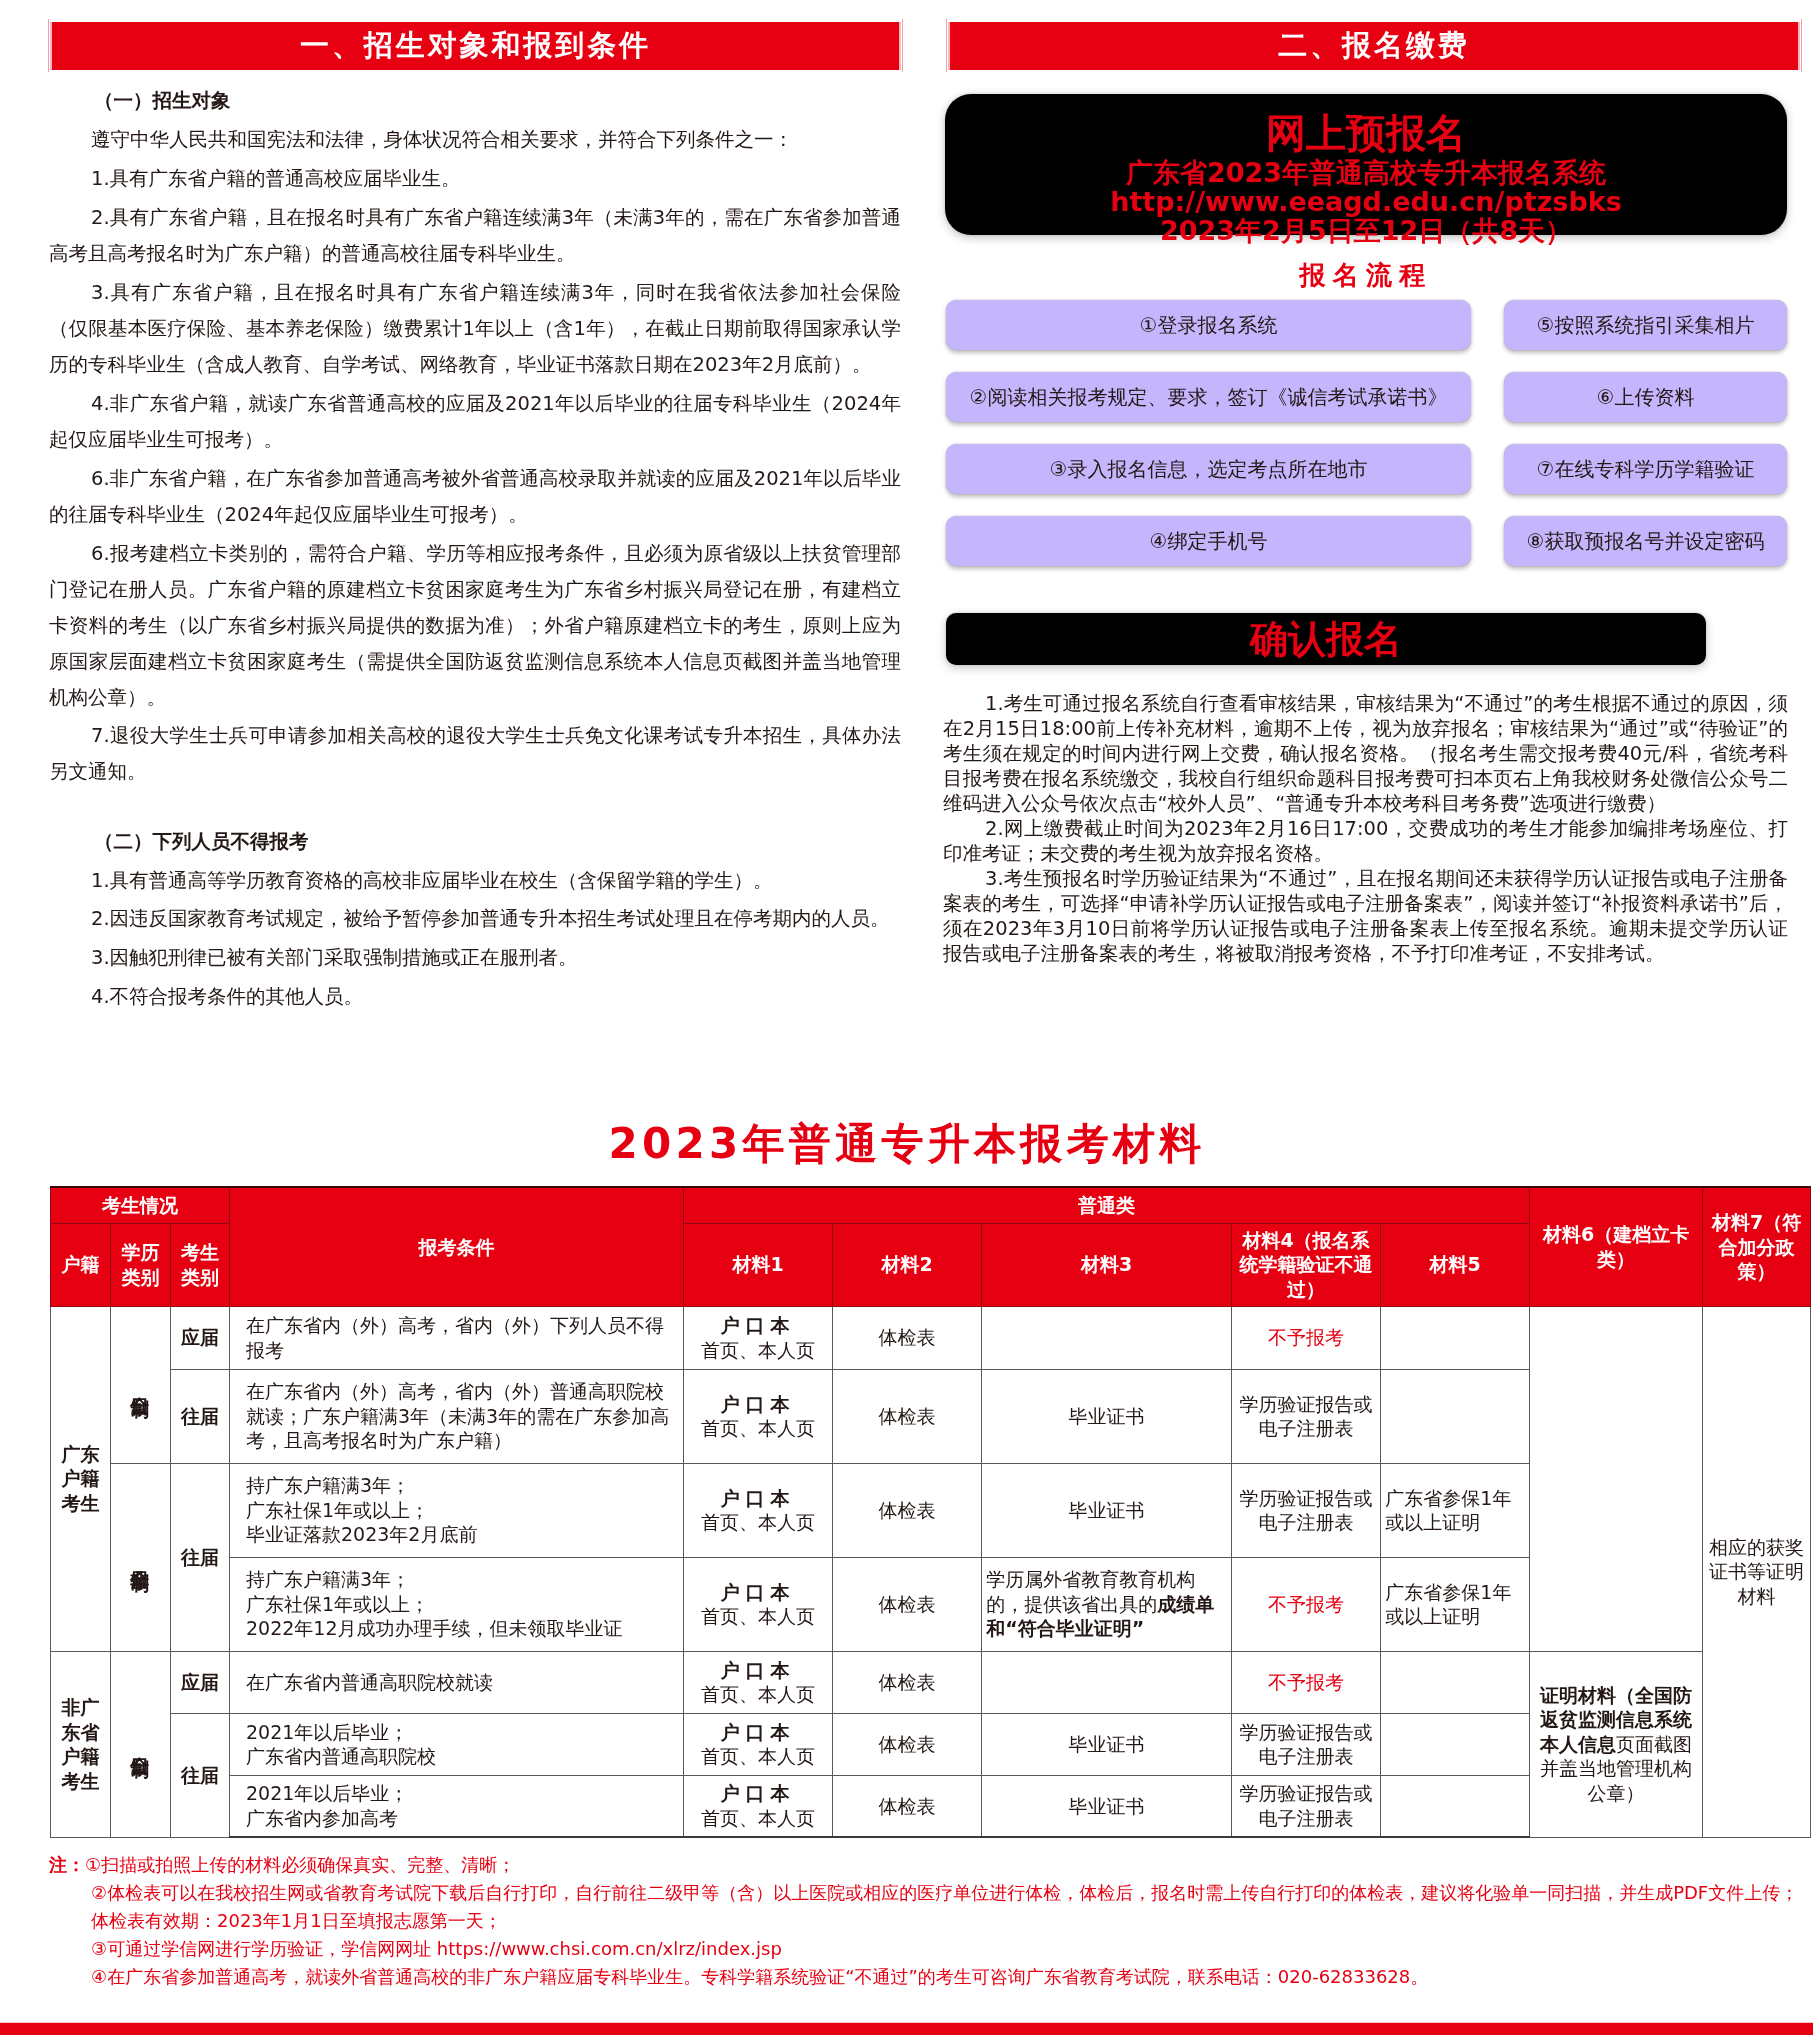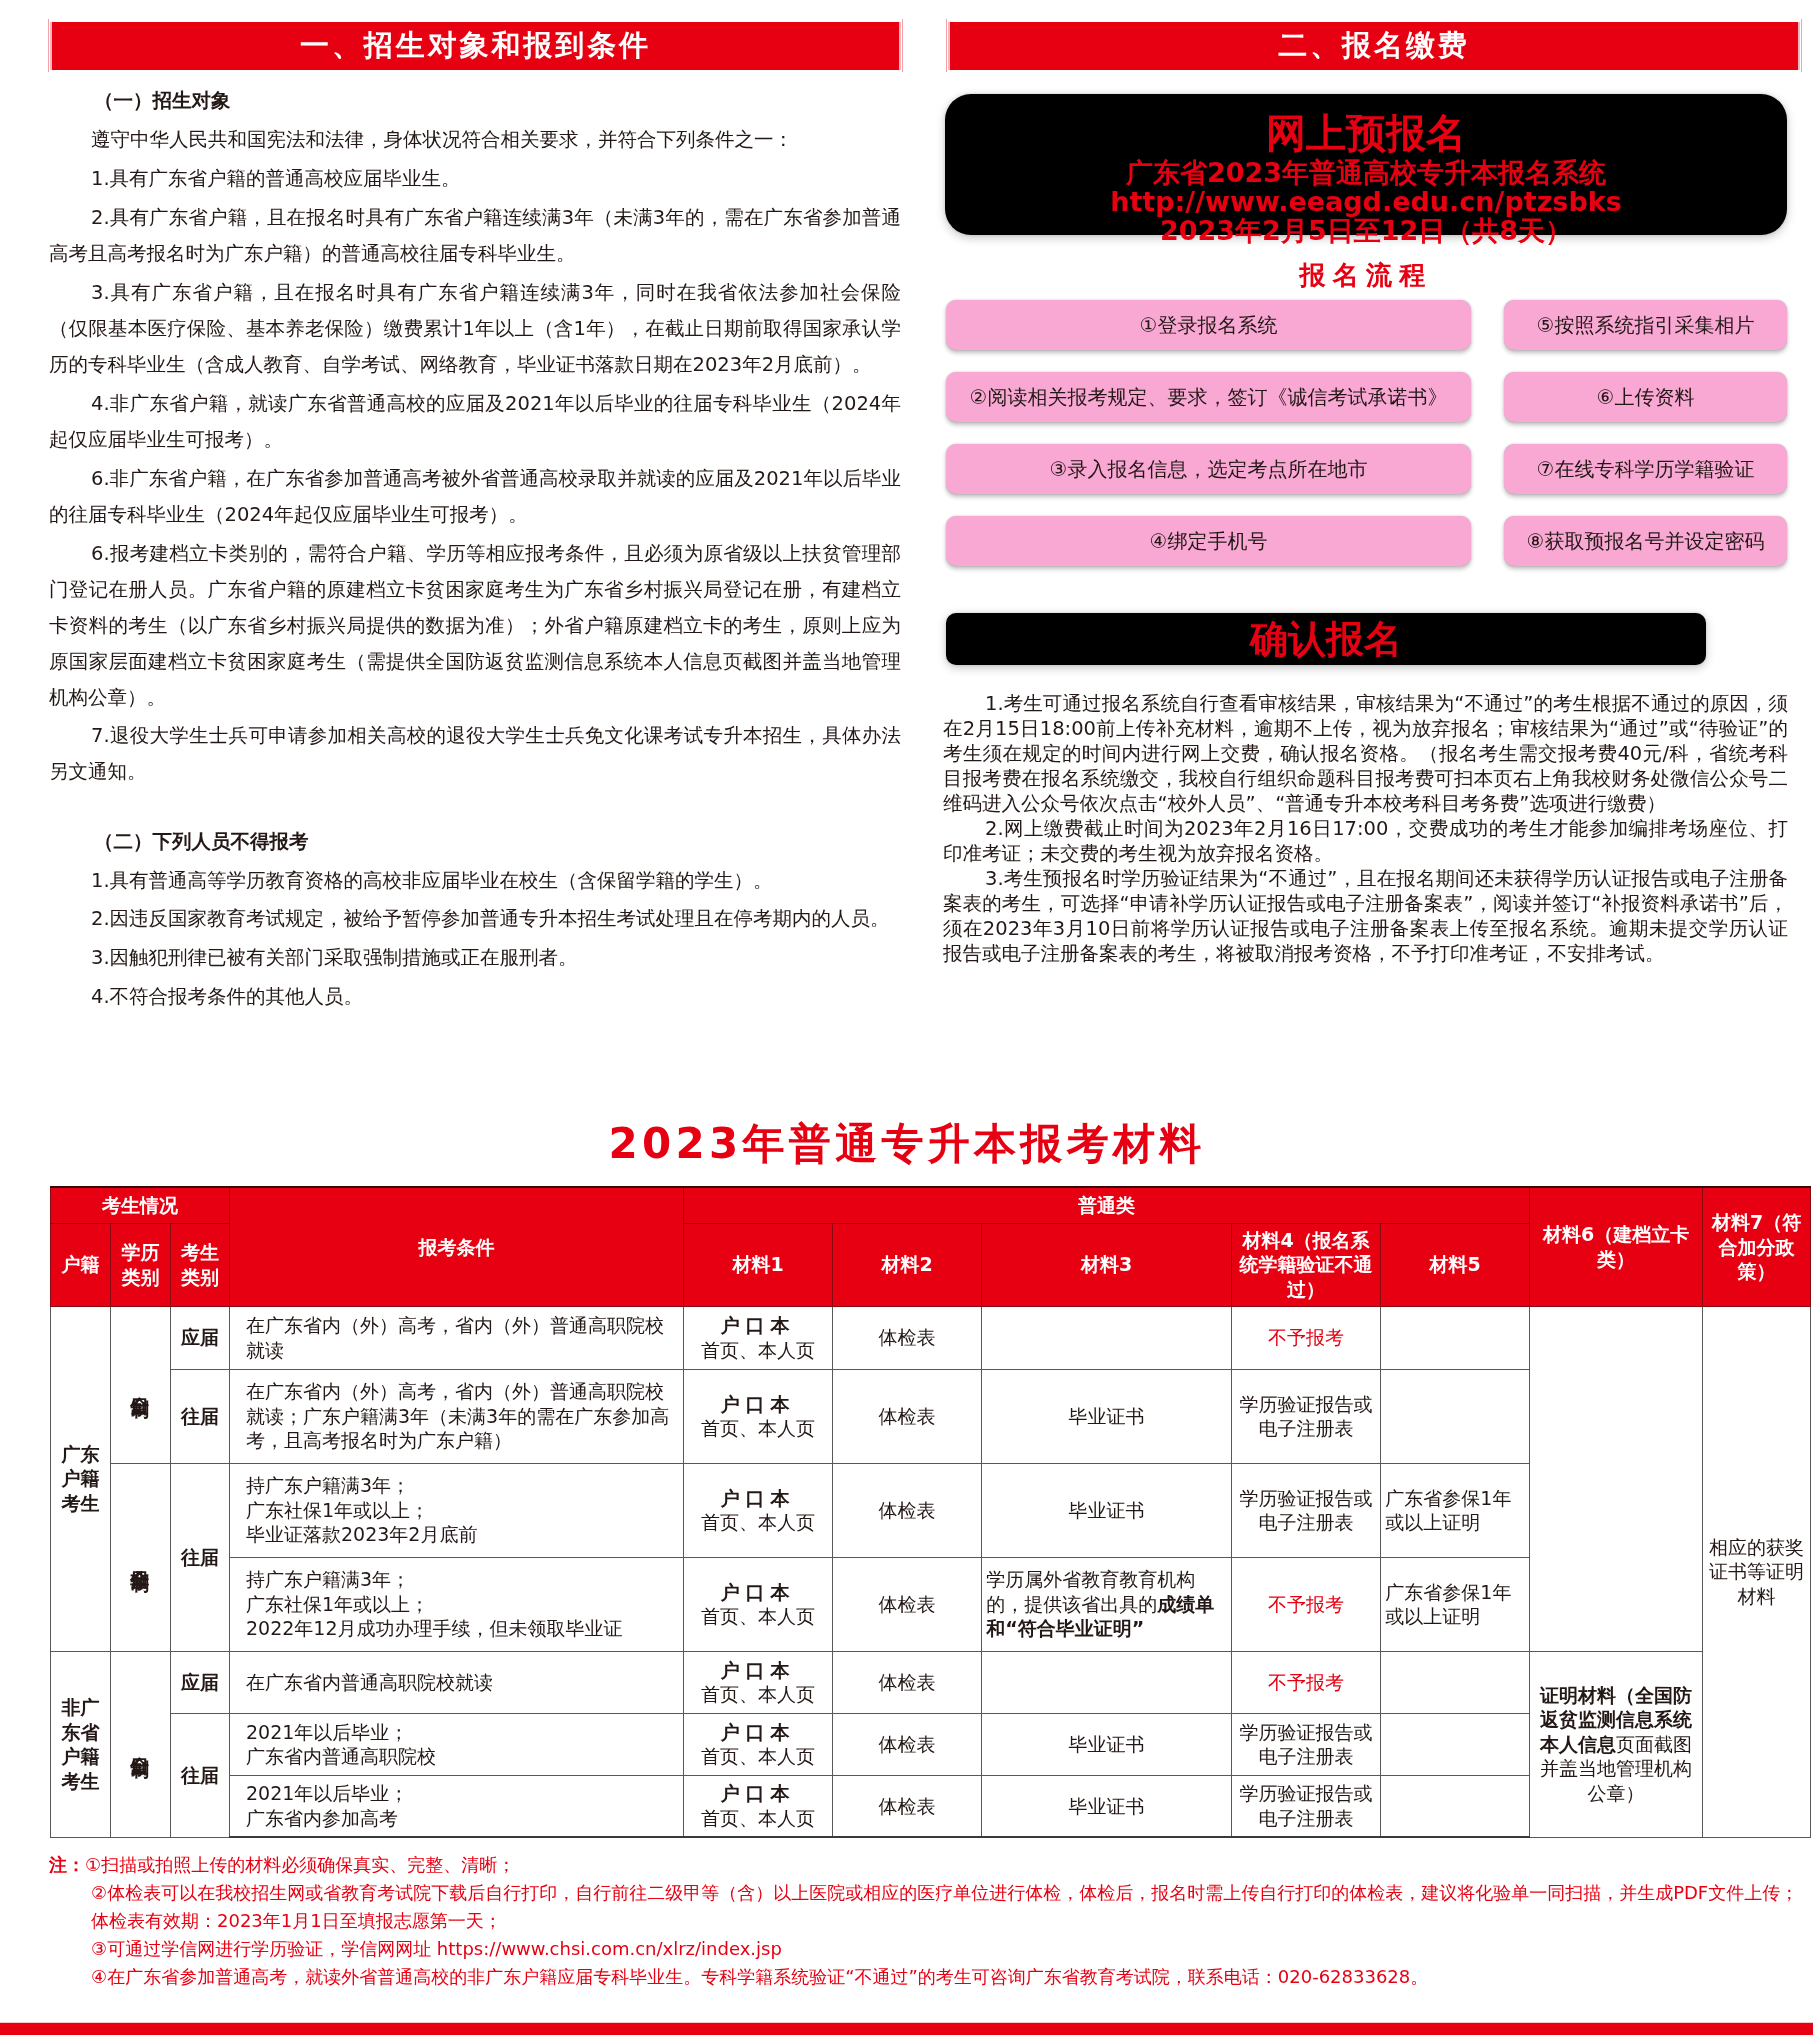--- a/index.html
+++ b/index.html
@@ -32,21 +32,21 @@
     position: absolute; background: #000000; border-radius: 26px;
     box-shadow: 0 2.9px 10px rgba(0,0,0,0.22), 0 0 2.9px rgba(0,0,0,0.12);
   }
   .prereg-card { left: 945px; top: 94px; width: 842px; height: 141px; text-align: center; color: #e60012; }
   .prereg-title { font-size: 40px; font-weight: bold; margin-top: 14.4px; line-height: 50px; }
   .prereg-line { font-size: 27px; font-weight: bold; line-height: 29px; }
 
   .flow-title { position: absolute; left: 945px; width: 842px; top: 258px; text-align: center; color: #e60012; font-size: 26px; font-weight: bold; letter-spacing: 7.2px; }
 
   .step {
-    position: absolute; height: 50px; background: #f9a8d4; border-radius: 10px;
+    position: absolute; height: 50px; background: #c4b5fd; border-radius: 10px;
     box-shadow: 0 2.2px 4.3px rgba(0,0,0,0.25), 0 0 1.4px rgba(0,0,0,0.25);
     display: flex; align-items: center; justify-content: center;
     font-size: 20px; color: #231815; cursor: default;
   }
   .step.l { left: 946px; width: 525px; }
   .step.r { left: 1504px; width: 283px; }
 
   .confirm-card { left: 946px; top: 613px; width: 760px; height: 52px; border-radius: 10px; display: flex; align-items: center; justify-content: center; color: #e60012; font-size: 38px; font-weight: bold; }
 
   .confirm-text { position: absolute; left: 943px; top: 691px; width: 845px; font-size: 19.5px; line-height: 25px; text-align: justify; color: #231815; }
@@ -186,21 +186,21 @@
       <th>材料4（报名系统学籍验证不通过）</th>
       <th>材料5</th>
     </tr>
   </thead>
   <tbody>
 
     <tr style="height:63px;">
       <td rowspan="4" class="vertwrap"><span>广东户籍考生</span></td>
       <td rowspan="2" class="vert">全日制</td>
       <td class="bold">应届</td>
-      <td class="cond">在广东省内（外）高考，省内（外）普通高职院校就读</td>
+      <td class="cond">在广东省内（外）高考，省内（外）下列人员不得报考</td>
       <td><span class="hukou-bold">户口本</span><span>首页、本人页</span></td>
       <td>体检表</td>
       <td></td>
       <td class="no-exam">不予报考</td>
       <td></td>
       <td rowspan="4"></td>
       <td rowspan="7" class="m7">相应的获奖证书等证明材料</td>
     </tr>
 
     <tr style="height:94px;">

